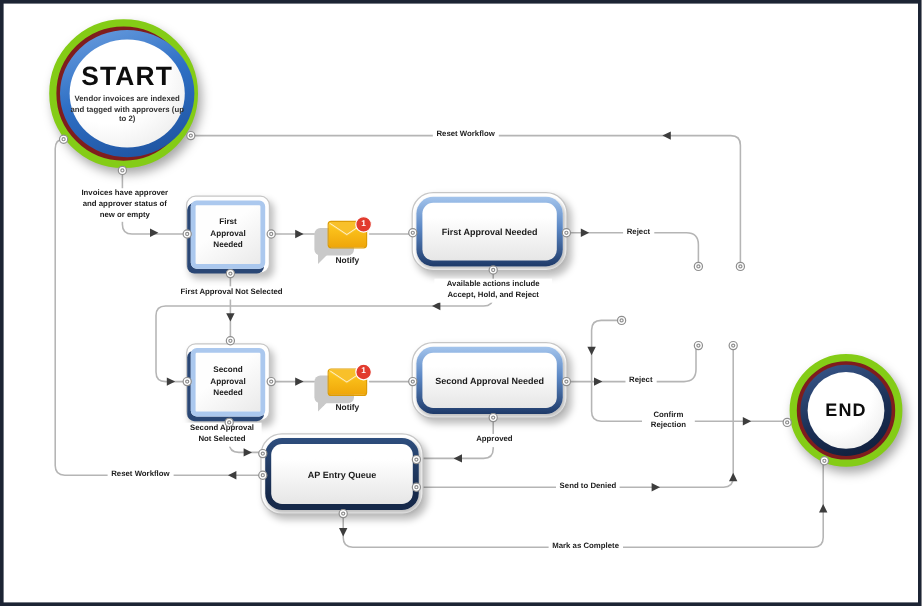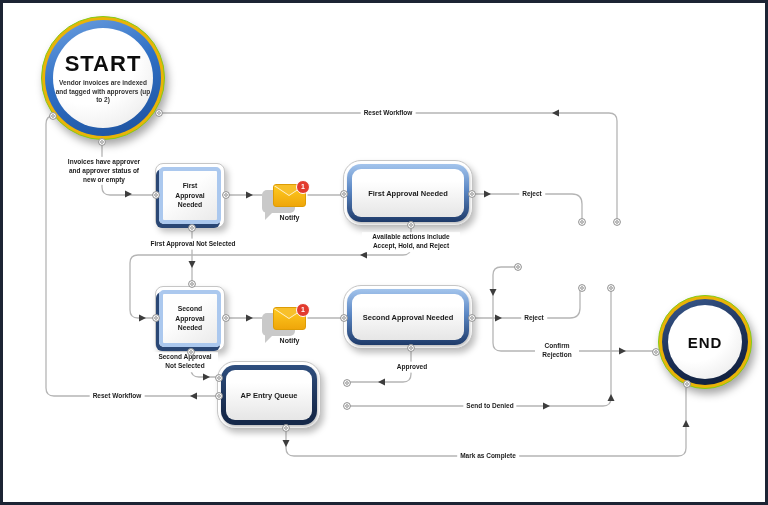--- a/index.html
+++ b/index.html
@@ -7,21 +7,21 @@
     position:relative;width:768px;height:505px;background:#fff;
     border:3px solid #1c2434;box-sizing:border-box;overflow:hidden;
     font-family:"Liberation Sans",sans-serif;color:#1a1a1a;
   }
   svg.layer{position:absolute;left:0;top:0;}
   #edges{z-index:1;}
   #ports{z-index:4;pointer-events:none;}
   .node{position:absolute;z-index:2;box-sizing:border-box;}
 
   
-  .circle-outer{background:#eab308;border:1px solid #84cc16;border-radius:50%;
+  .circle-outer{background:#7f1d1d;border:6px solid #84cc16;border-radius:50%;
     box-shadow:3px 5px 9px rgba(0,0,0,.35);padding:3px;display:flex;}
   .ring{flex:1;border-radius:50%;padding:8px;box-sizing:border-box;display:flex;}
   .ring.blue{background:linear-gradient(160deg,#6ea0e0 0%,#2f70c5 45%,#1c4f9b 100%);}
   .ring.navy{background:linear-gradient(160deg,#3a5a8e 0%,#1b2f55 55%,#0e1c38 100%);padding:6px;}
   .circle-inner{flex:1;border-radius:50%;background:radial-gradient(circle at 35% 28%,#ffffff 50%,#e7e7e7 95%);
     display:flex;flex-direction:column;align-items:center;justify-content:center;text-align:center;}
   .start-title{font-size:22px;font-weight:800;letter-spacing:1px;color:#0d0d0d;}
   .start-sub{font-size:6.5px;line-height:1.3;color:#333;width:96px;margin-top:2px;font-weight:600;}
   .end-title{font-size:15px;font-weight:800;letter-spacing:1px;color:#0d0d0d;}
 
@@ -152,21 +152,21 @@
     </div>
     <div class="notify-label">Notify</div>
   </div>
 
   <div class="node pill" style="left:340px;top:282px;width:130px;height:64px;">
     <div class="pill-border blue">
       <div class="pill-inner">Second Approval Needed</div>
     </div>
   </div>
 
-  <div class="node pill" style="left:214px;top:358px;width:104px;height:68px;justify-content:flex-end;">
+  <div class="node pill" style="left:214px;top:358px;width:136px;height:68px;justify-content:flex-end;">
     <div class="pill-border navy">
       <div class="pill-inner">AP Entry Queue</div>
     </div>
   </div>
 
   <div class="node circle-outer" style="left:655px;top:292px;width:94px;height:94px;">
     <div class="ring navy">
       <div class="circle-inner">
         <div class="end-title">END</div>
       </div>

